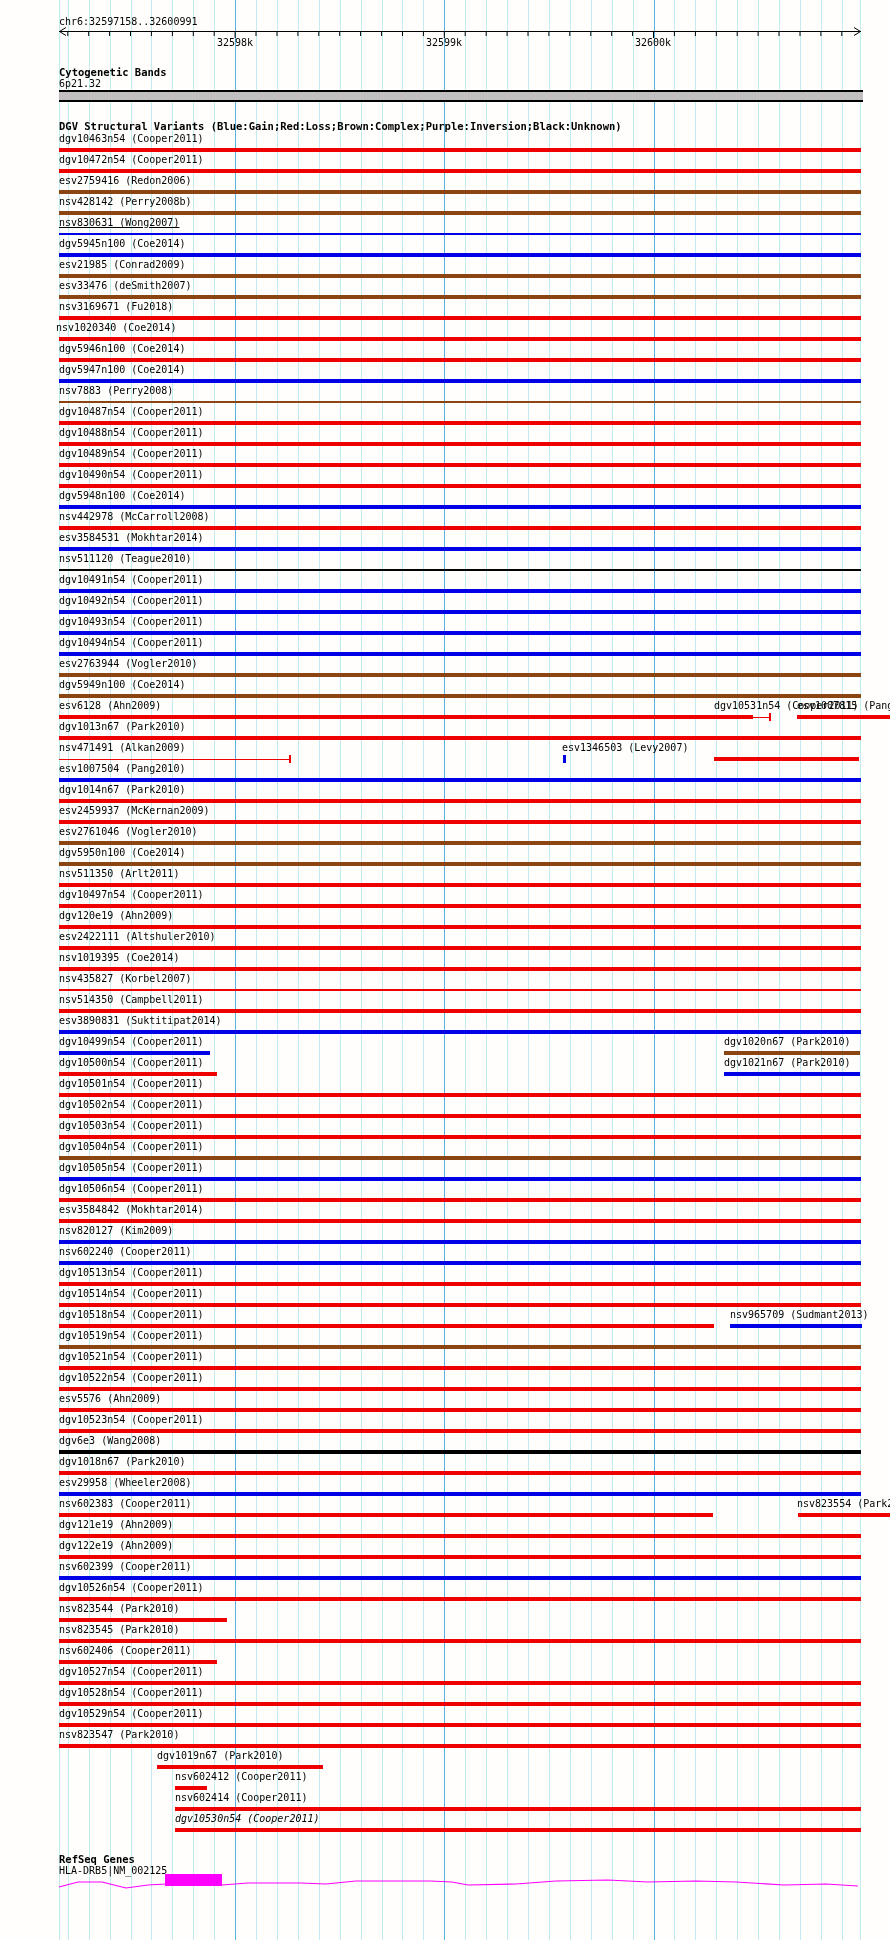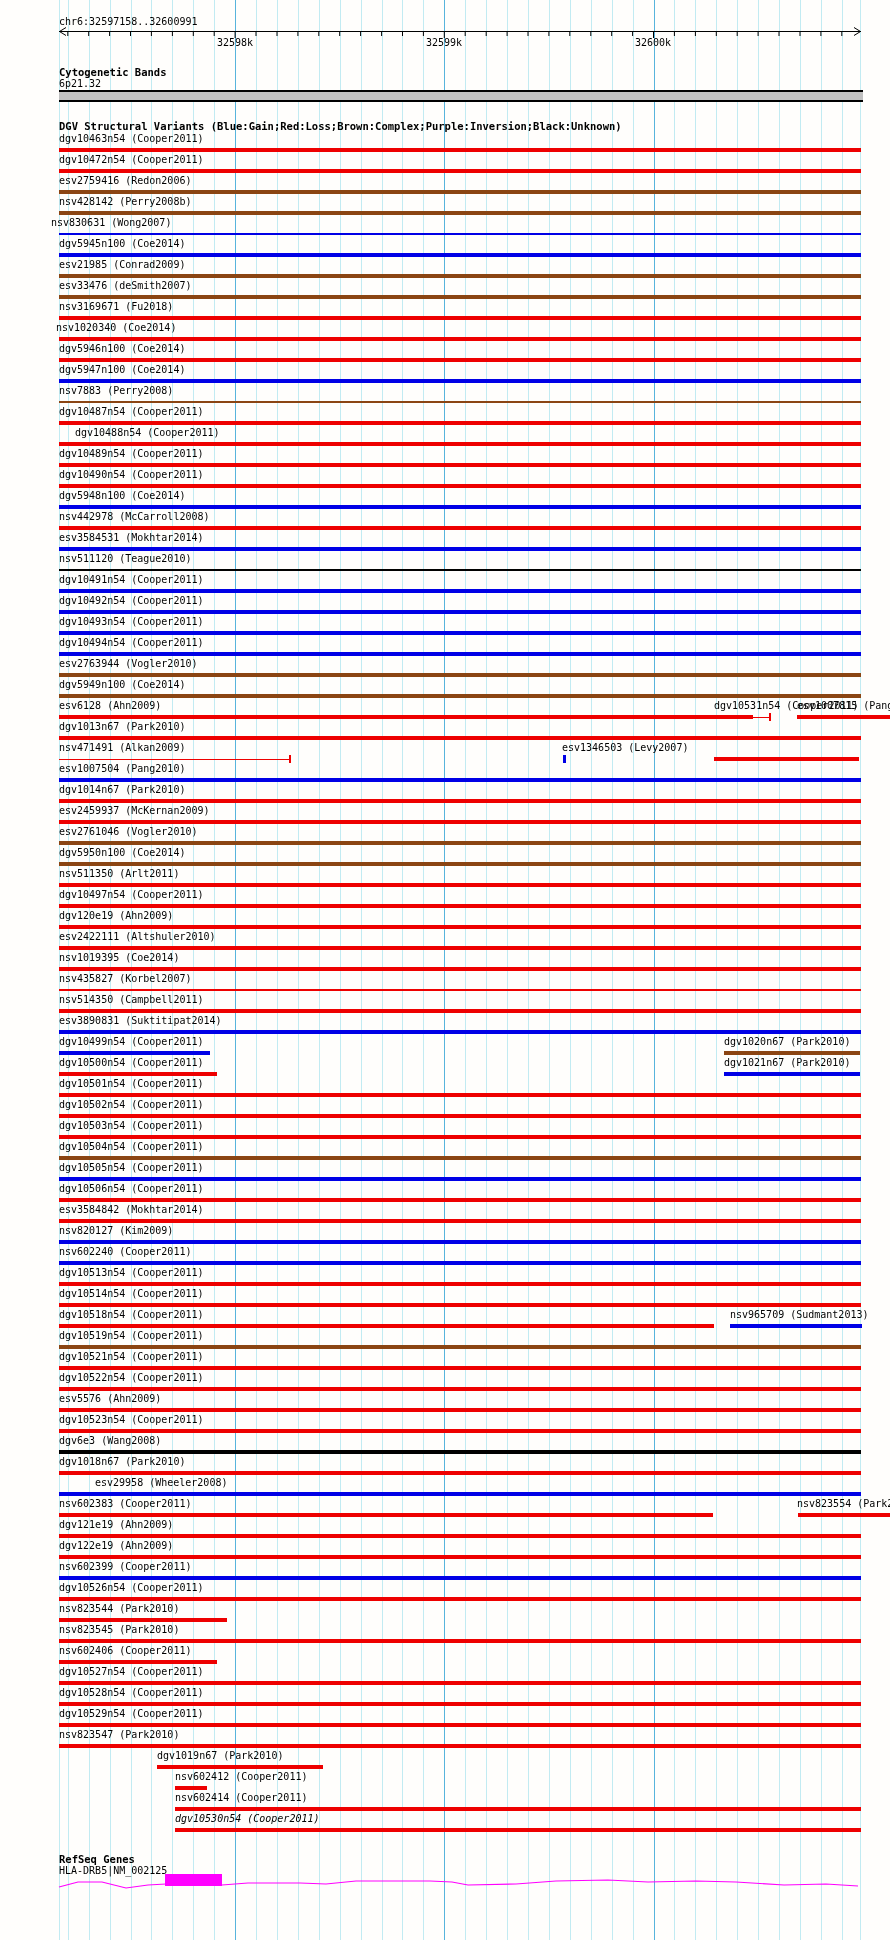--- a/index.html
+++ b/index.html
@@ -125,41 +125,41 @@
 
   <div id="rows">
       <div class="txt" style="left: 59px; top: 133px;">dgv10463n54 (Cooper2011)</div>
       <div class="vbar" style="left: 59px; top: 148px; width: 802px; height: 4px; background: rgb(238, 0, 0);"></div>
       <div class="txt" style="left: 59px; top: 154px;">dgv10472n54 (Cooper2011)</div>
       <div class="vbar" style="left: 59px; top: 169px; width: 802px; height: 4px; background: rgb(238, 0, 0);"></div>
       <div class="txt" style="left: 59px; top: 175px;">esv2759416 (Redon2006)</div>
       <div class="vbar" style="left: 59px; top: 190px; width: 802px; height: 4px; background: rgb(139, 69, 19);"></div>
       <div class="txt" style="left: 59px; top: 196px;">nsv428142 (Perry2008b)</div>
       <div class="vbar" style="left: 59px; top: 211px; width: 802px; height: 4px; background: rgb(139, 69, 19);"></div>
-      <div class="txt" style="left: 51px; top: 217px;">nsv830631 (Wong2007)</div>
+      <div class="txt" style="left: 59px; top: 217px; text-decoration: underline;">nsv830631 (Wong2007)</div>
       <div class="vbar" style="left: 59px; top: 233px; width: 802px; height: 2px; background: rgb(0, 0, 230);"></div>
       <div class="txt" style="left: 59px; top: 238px;">dgv5945n100 (Coe2014)</div>
       <div class="vbar" style="left: 59px; top: 253px; width: 802px; height: 4px; background: rgb(0, 0, 230);"></div>
       <div class="txt" style="left: 59px; top: 259px;">esv21985 (Conrad2009)</div>
       <div class="vbar" style="left: 59px; top: 274px; width: 802px; height: 4px; background: rgb(139, 69, 19);"></div>
       <div class="txt" style="left: 59px; top: 280px;">esv33476 (deSmith2007)</div>
       <div class="vbar" style="left: 59px; top: 295px; width: 802px; height: 4px; background: rgb(139, 69, 19);"></div>
       <div class="txt" style="left: 59px; top: 301px;">nsv3169671 (Fu2018)</div>
       <div class="vbar" style="left: 59px; top: 316px; width: 802px; height: 4px; background: rgb(238, 0, 0);"></div>
       <div class="txt" style="left: 56px; top: 322px;">nsv1020340 (Coe2014)</div>
       <div class="vbar" style="left: 59px; top: 337px; width: 802px; height: 4px; background: rgb(238, 0, 0);"></div>
       <div class="txt" style="left: 59px; top: 343px;">dgv5946n100 (Coe2014)</div>
       <div class="vbar" style="left: 59px; top: 358px; width: 802px; height: 4px; background: rgb(238, 0, 0);"></div>
       <div class="txt" style="left: 59px; top: 364px;">dgv5947n100 (Coe2014)</div>
       <div class="vbar" style="left: 59px; top: 379px; width: 802px; height: 4px; background: rgb(0, 0, 230);"></div>
       <div class="txt" style="left: 59px; top: 385px;">nsv7883 (Perry2008)</div>
       <div class="vbar" style="left: 59px; top: 401px; width: 802px; height: 2px; background: rgb(139, 69, 19);"></div>
       <div class="txt" style="left: 59px; top: 406px;">dgv10487n54 (Cooper2011)</div>
       <div class="vbar" style="left: 59px; top: 421px; width: 802px; height: 4px; background: rgb(238, 0, 0);"></div>
-      <div class="txt" style="left: 59px; top: 427px; padding-left: 16px;">dgv10488n54 (Cooper2011)</div>
+      <div class="txt" style="left: 59px; top: 427px;">dgv10488n54 (Cooper2011)</div>
       <div class="vbar" style="left: 59px; top: 442px; width: 802px; height: 4px; background: rgb(238, 0, 0);"></div>
       <div class="txt" style="left: 59px; top: 448px;">dgv10489n54 (Cooper2011)</div>
       <div class="vbar" style="left: 59px; top: 463px; width: 802px; height: 4px; background: rgb(238, 0, 0);"></div>
       <div class="txt" style="left: 59px; top: 469px;">dgv10490n54 (Cooper2011)</div>
       <div class="vbar" style="left: 59px; top: 484px; width: 802px; height: 4px; background: rgb(238, 0, 0);"></div>
       <div class="txt" style="left: 59px; top: 490px;">dgv5948n100 (Coe2014)</div>
       <div class="vbar" style="left: 59px; top: 505px; width: 802px; height: 4px; background: rgb(0, 0, 230);"></div>
       <div class="txt" style="left: 59px; top: 511px;">nsv442978 (McCarroll2008)</div>
       <div class="vbar" style="left: 59px; top: 526px; width: 802px; height: 4px; background: rgb(238, 0, 0);"></div>
       <div class="txt" style="left: 59px; top: 532px;">esv3584531 (Mokhtar2014)</div>
@@ -260,21 +260,21 @@
       <div class="txt" style="left: 59px; top: 1372px;">dgv10522n54 (Cooper2011)</div>
       <div class="vbar" style="left: 59px; top: 1387px; width: 802px; height: 4px; background: rgb(238, 0, 0);"></div>
       <div class="txt" style="left: 59px; top: 1393px;">esv5576 (Ahn2009)</div>
       <div class="vbar" style="left: 59px; top: 1408px; width: 802px; height: 4px; background: rgb(238, 0, 0);"></div>
       <div class="txt" style="left: 59px; top: 1414px;">dgv10523n54 (Cooper2011)</div>
       <div class="vbar" style="left: 59px; top: 1429px; width: 802px; height: 4px; background: rgb(238, 0, 0);"></div>
       <div class="txt" style="left: 59px; top: 1435px;">dgv6e3 (Wang2008)</div>
       <div class="vbar" style="left: 59px; top: 1450px; width: 802px; height: 4px; background: rgb(0, 0, 0);"></div>
       <div class="txt" style="left: 59px; top: 1456px;">dgv1018n67 (Park2010)</div>
       <div class="vbar" style="left: 59px; top: 1471px; width: 802px; height: 4px; background: rgb(238, 0, 0);"></div>
-      <div class="txt" style="left: 59px; top: 1477px; padding-left: 36px;">esv29958 (Wheeler2008)</div>
+      <div class="txt" style="left: 59px; top: 1477px;">esv29958 (Wheeler2008)</div>
       <div class="vbar" style="left: 59px; top: 1492px; width: 802px; height: 4px; background: rgb(0, 0, 230);"></div>
       <div class="txt" style="left: 59px; top: 1498px;">nsv602383 (Cooper2011)</div>
       <div class="vbar" style="left: 59px; top: 1513px; width: 654px; height: 4px; background: rgb(238, 0, 0);"></div>
       <div class="txt" style="left: 797px; top: 1498px;">nsv823554 (Park2</div>
       <div class="vbar" style="left: 798px; top: 1513px; width: 92px; height: 4px; background: rgb(238, 0, 0);"></div>
       <div class="txt" style="left: 59px; top: 1519px;">dgv121e19 (Ahn2009)</div>
       <div class="vbar" style="left: 59px; top: 1534px; width: 802px; height: 4px; background: rgb(238, 0, 0);"></div>
       <div class="txt" style="left: 59px; top: 1540px;">dgv122e19 (Ahn2009)</div>
       <div class="vbar" style="left: 59px; top: 1555px; width: 802px; height: 4px; background: rgb(238, 0, 0);"></div>
       <div class="txt" style="left: 59px; top: 1561px;">nsv602399 (Cooper2011)</div>

